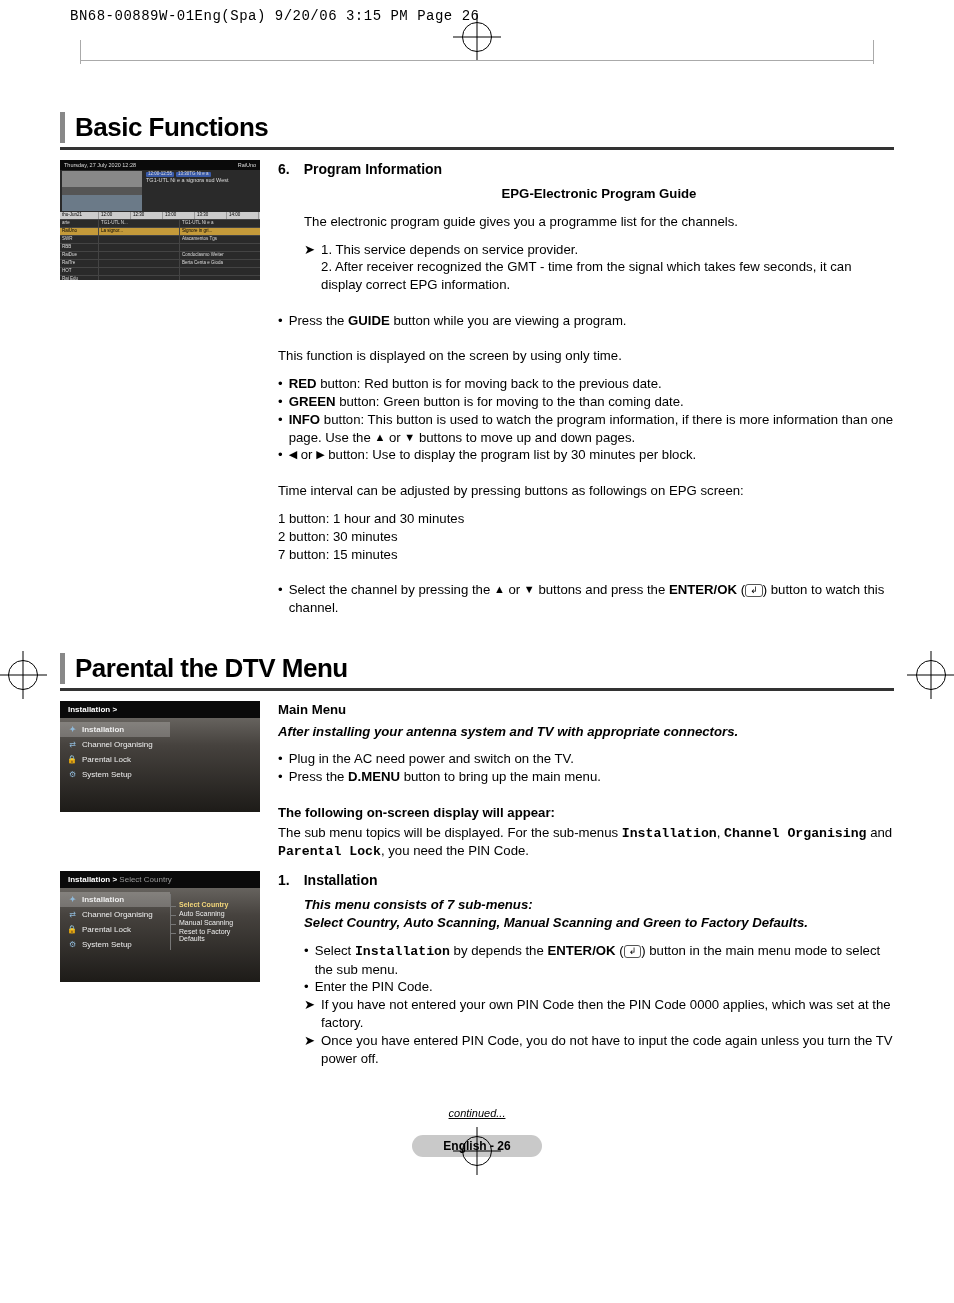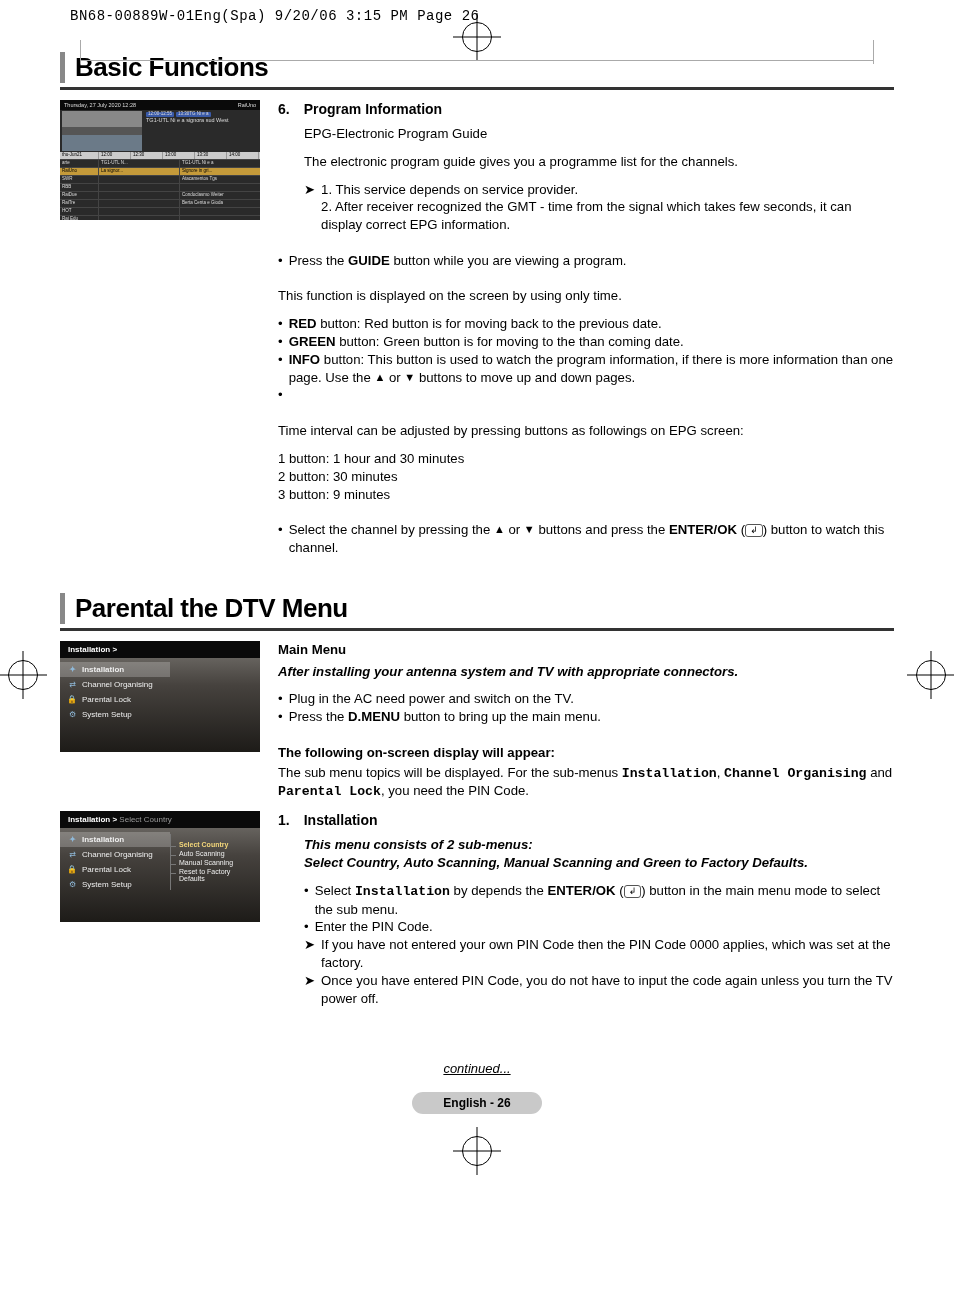--- a/index.html
+++ b/index.html
@@ -84,23 +84,24 @@
   }
   .right-col p { margin: 0 0 10px 0; }
   .numhead {
     display: flex;
     gap: 14px;
     font-weight: bold;
     font-size: 14px;
     margin-bottom: 6px;
   }
   .subhead {
-    font-weight: normal;
+    font-weight: bold;
     margin: 0 0 2px 0;
     padding-left: 26px;
+    text-align: center;
   }
   .indent { padding-left: 26px; }
   .bullet {
     display: flex;
     gap: 6px;
     padding-left: 26px;
   }
   .bullet .dot { flex: none; }
   .arrow-list {
     display: flex;
@@ -225,35 +226,35 @@
     width: 5px;
     height: 1px;
     background: #777;
   }
   .dtv-sub-item.sel { color: #f3d67a; font-weight: bold; }
 
   .continued {
     text-align: center;
     font-style: italic;
     text-decoration: underline;
-    font-size: 13px;
-    margin-top: 54px;
+    font-size: 11px;
+    margin-top: 40px;
   }
   .page-pill {
     width: 130px;
     margin: 16px auto 0;
     background: #c9c9c9;
     border-radius: 12px;
     text-align: center;
     font-size: 12px;
     font-weight: bold;
     padding: 4px 0;
   }
 
-  .s1 { margin-top: 28px; }
+  .s1 { margin-top: 88px; }
   .s2 { margin-top: 36px; }
 </style>
 </head>
 <body>
 
 <div class="page">
 
   <div class="header-line">BN68-00889W-01Eng(Spa)  9/20/06  3:15 PM  Page 26</div>
 
   <div class="crop-mark crop-top"></div>
@@ -369,26 +370,27 @@
         <div class="bullet" style="padding-left:0">
             <span class="dot">•</span>
           <span><span class="bold">GREEN</span><span> button: Green button is for moving to the than coming date.</span></span>
           </div>
         <div class="bullet" style="padding-left:0">
             <span class="dot">•</span>
           <span><span class="bold">INFO</span><span> button: This button is used to watch the program information, if there is more information than one page. Use the </span><span class="tri">▲</span><span> or </span><span class="tri">▼</span><span> buttons to move up and down pages.</span></span>
           </div>
         <div class="bullet" style="padding-left:0">
             <span class="dot">•</span>
+          <span><span class="tri">◀</span><span> or </span><span class="tri">▶</span><span> button: Use to display the program list by 30 minutes per block.</span></span>
           </div>
         <br>
         <p style="padding-left:0">Time interval can be adjusted by pressing buttons as followings on EPG screen:</p>
         <div style="padding-left:0">1 button: 1 hour and 30 minutes</div>
         <div style="padding-left:0">2 button: 30 minutes</div>
-        <div style="padding-left:0">3 button: 9 minutes</div>
+        <div style="padding-left:0">7 button: 15 minutes</div>
         <br>
         <div class="bullet" style="padding-left:0">
             <span class="dot">•</span>
           <span>
             <span>Select the channel by pressing the </span><span class="tri">▲</span><span> or </span><span class="tri">▼</span><span> buttons and press the </span><span class="bold">ENTER/OK</span> (<span class="enter-icon">↲</span>)<span> button to watch this channel.</span>
           </span>
           </div>
       </div>
     </div>
   </div>
@@ -476,21 +478,21 @@
             </div>
           </div>
         </div>
       </div>
 
       <div class="right-col">
         <div class="numhead">
           <span>1.</span>
           <span>Installation</span>
         </div>
-        <p class="bold italic indent" style="margin-bottom:0">This menu consists of 2 sub-menus:</p>
+        <p class="bold italic indent" style="margin-bottom:0">This menu consists of 7 sub-menus:</p>
         <p class="bold italic indent">Select Country, Auto Scanning, Manual Scanning and Green to Factory Defaults.</p>
 
         <div class="bullet">
             <span class="dot">•</span>
           <span>
             <span>Select </span><span class="mono">Installation</span><span> by depends the </span><span class="bold">ENTER/OK</span> (<span class="enter-icon">↲</span>)<span> button in the main menu mode to select the sub menu.</span>
           </span>
           </div>
         <div class="bullet">
             <span class="dot">•</span>

